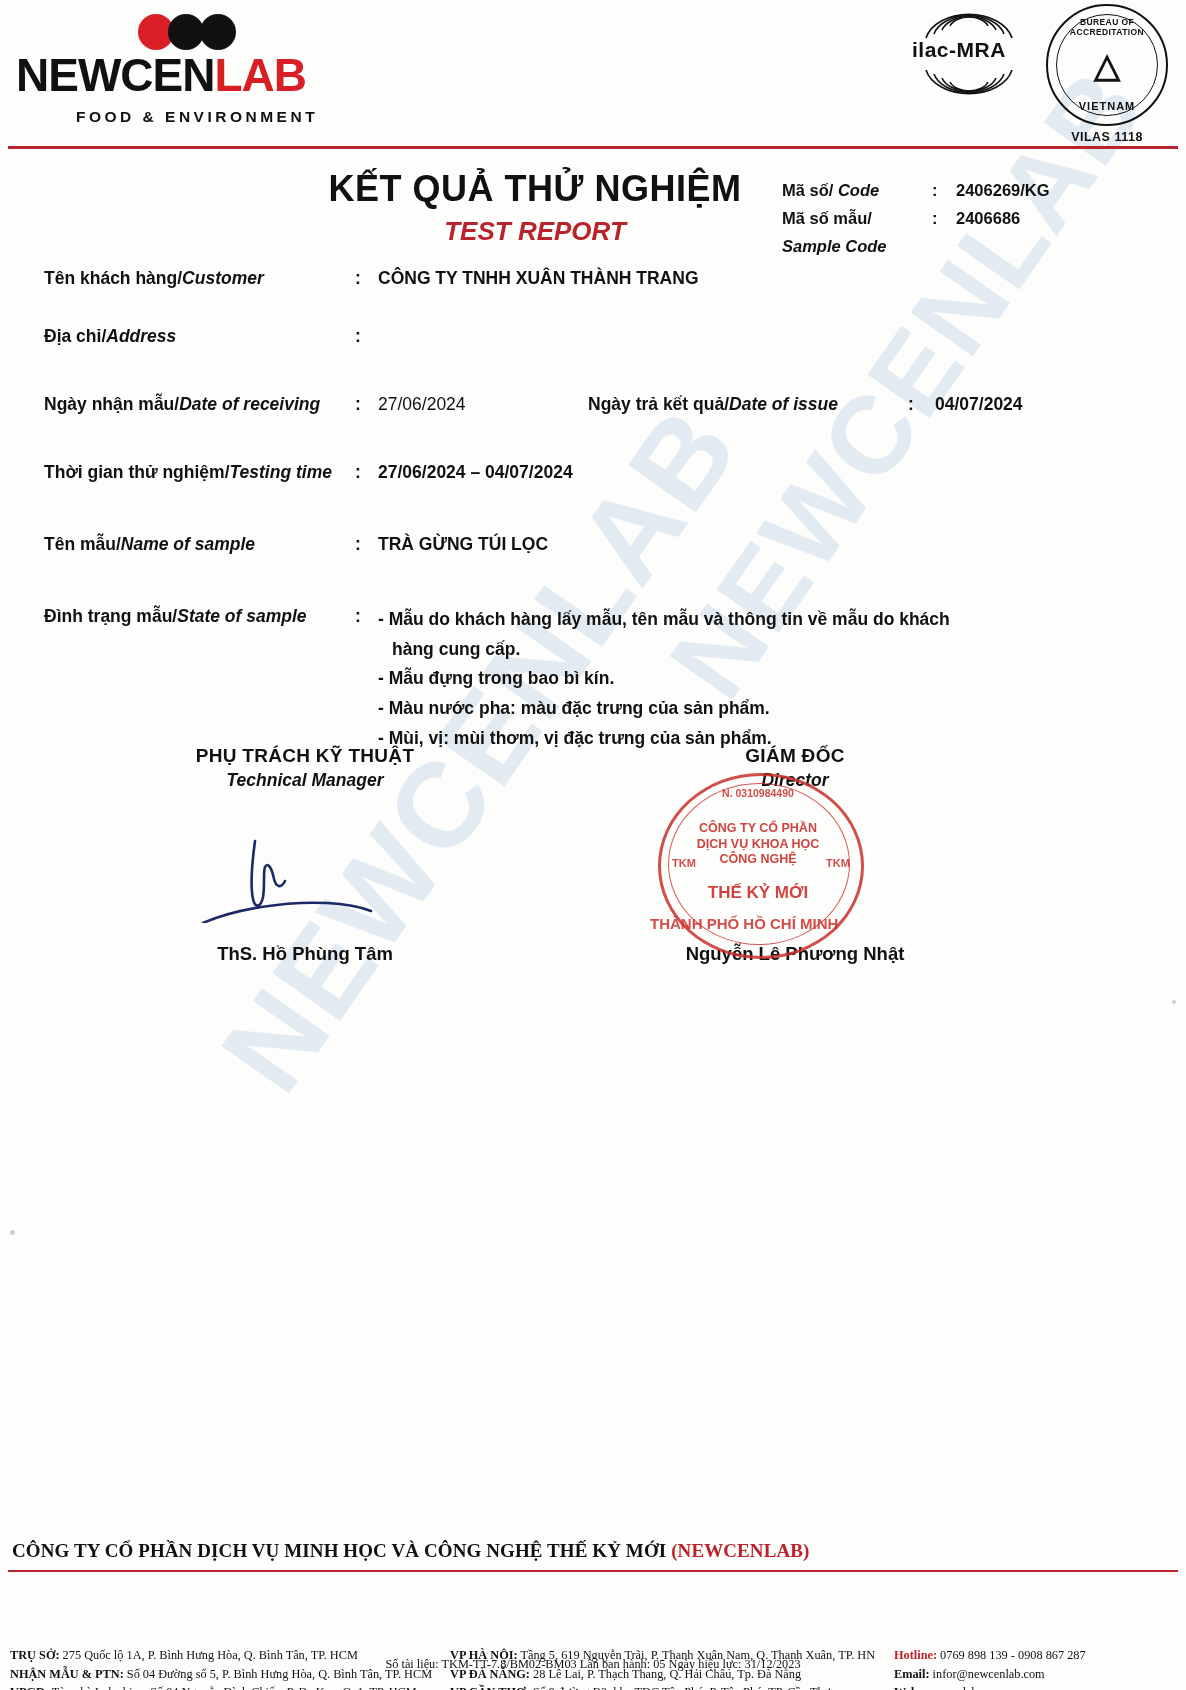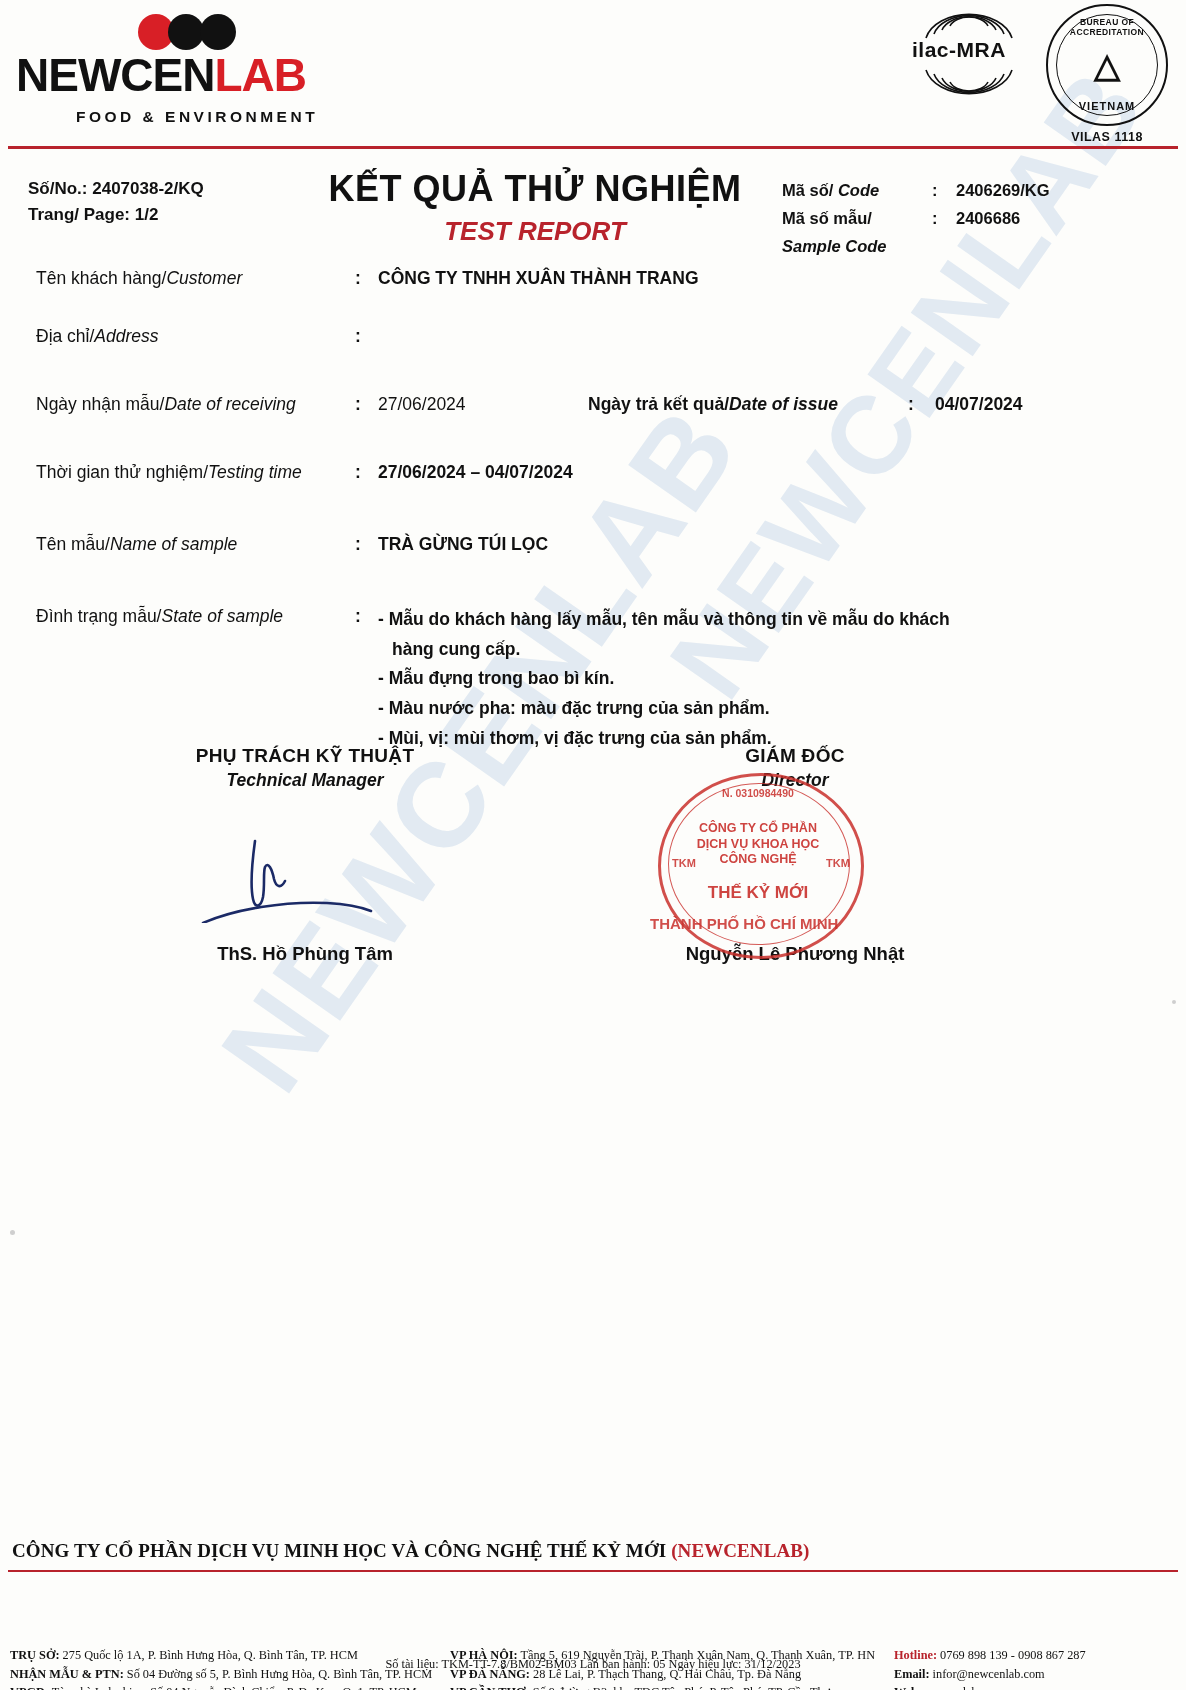--- a/index.html
+++ b/index.html
@@ -214,24 +214,24 @@
     z-index: 2;
     font-size: 17.5px;
   }
   .field {
     position: relative;
     margin-bottom: 24px;
     min-height: 26px;
   }
   .f-label {
     position: absolute;
-    left: 36px;
+    left: 44px;
     top: 0;
     width: 320px;
-    font-weight: 400;
+    font-weight: 700;
   }
   .f-label .it { font-style: italic; }
   .f-colon {
     position: absolute;
     left: 355px;
     top: 0;
     font-weight: 600;
   }
   .f-value {
     position: absolute;
@@ -488,26 +488,20 @@
           <div class="vilas-bot">VIETNAM</div>
         </div>
         <div class="vilas-code">VILAS 1118</div>
       </div>
     </div>
   </div>
 
   <div class="rule-red"></div>
 
   <div class="title-row">
-    <div class="no-block">
-      <div><span>Số/No.:</span>
-        <span>2407038-2/KQ</span></div>
-      <div><span>Trang/ Page:</span>
-        <span>1/2</span></div>
-    </div>
 
     <div class="main-title">
       <div class="vn">KẾT QUẢ THỬ NGHIỆM</div>
       <div class="en">TEST REPORT</div>
     </div>
 
     <div class="code-block">
       <div class="code-row">
         <span class="code-lbl"><span>Mã số/</span> <i>Code</i></span>
         <span class="code-colon">:</span>

